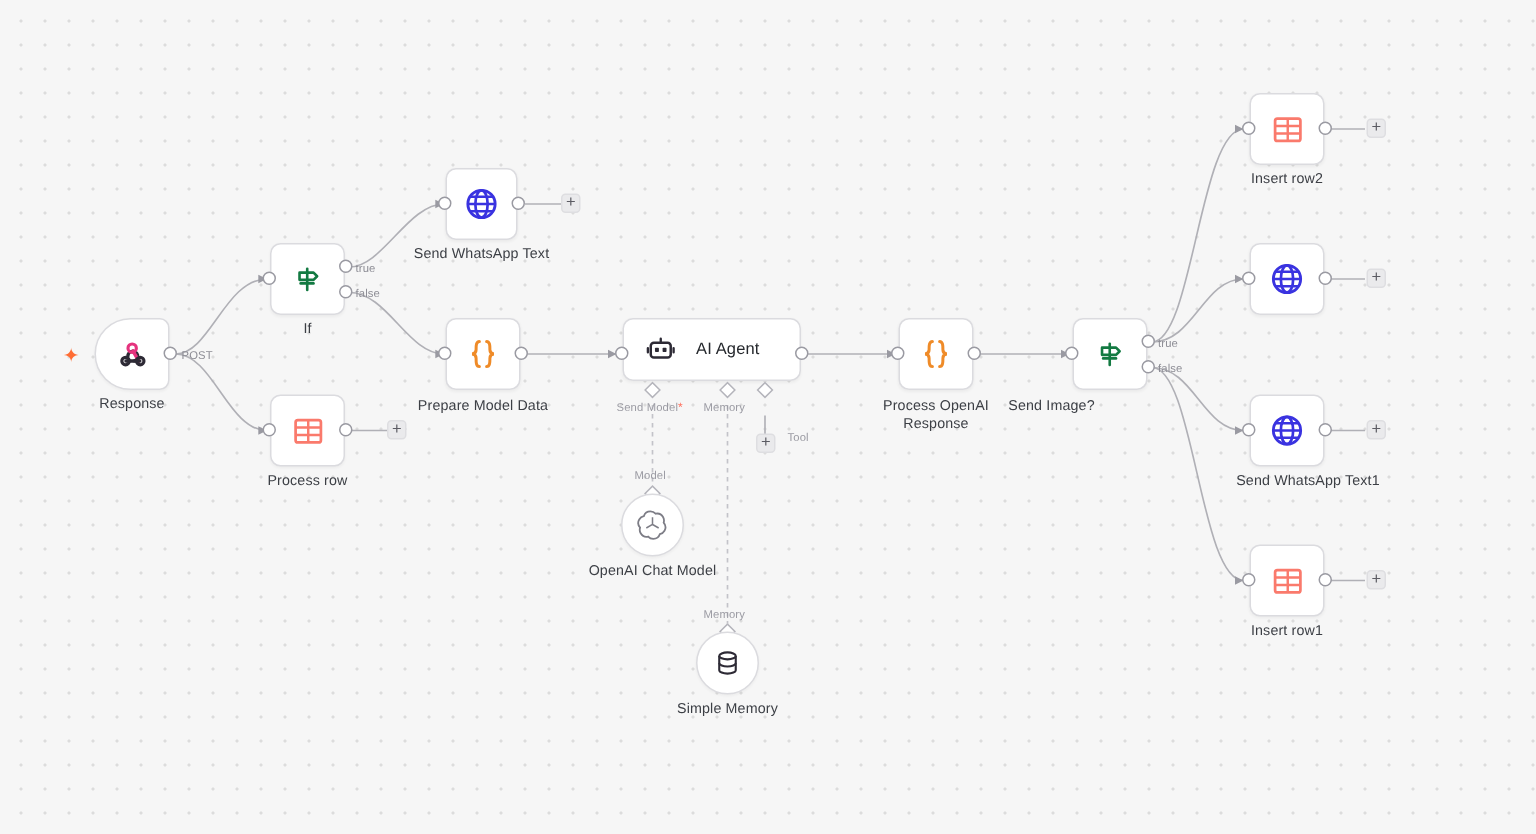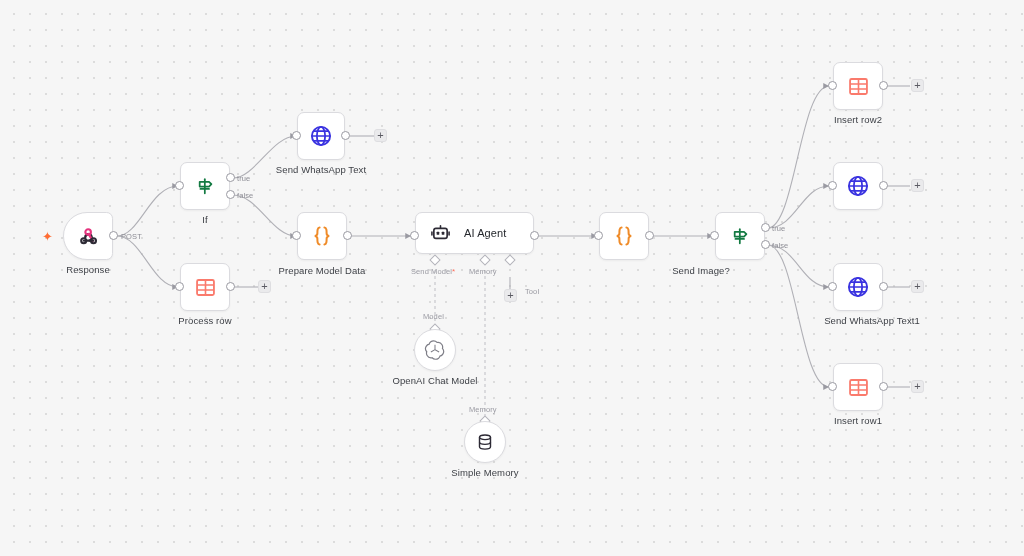--- a/index.html
+++ b/index.html
@@ -322,20 +322,22 @@
   <div class="node" style="left:599px;top:212px;width:50px;height:48px;">
     <span>
       <svg class="icon" width="24" height="24" viewBox="0 0 24 24">
         <path d="M9.6 3.6C7.2 3.6 7.4 7.2 7.4 9.2c0 1.8-1.2 2.6-2.6 2.8 1.4.2 2.6 1 2.6 2.8 0 2 -.2 5.6 2.2 5.6" fill="none" stroke="#ef8b28" stroke-width="2" stroke-linecap="round"></path>
         <path d="M14.4 3.6c2.4 0 2.2 3.6 2.2 5.6 0 1.8 1.2 2.6 2.6 2.8-1.4.2-2.6 1-2.6 2.8 0 2 .2 5.6-2.2 5.6" fill="none" stroke="#ef8b28" stroke-width="2" stroke-linecap="round"></path>
       </svg>
     </span>
   </div>
   <div class="ep" style="left:594px;top:231px;"></div>
   <div class="ep" style="left:645px;top:231px;"></div>
+  <div class="node-label" style="left:564px;top:265px;width:120px;">Process OpenAI
+Response</div>
 
   <div class="node" style="left:715px;top:212px;width:50px;height:48px;">
     <span>
       <svg class="icon" width="22" height="22" viewBox="0 0 24 24">
         <path d="M11.8 4.5v15.5" stroke="#137a42" stroke-width="1.9" stroke-linecap="round" fill="none"></path>
         <path d="M6.2 7.4h10.2l2.6 2.6-2.6 2.6H6.2z" stroke="#137a42" stroke-width="1.9" fill="none" stroke-linejoin="round"></path>
         <path d="M7.0 15.2h9.4" stroke="#137a42" stroke-width="1.9" stroke-linecap="round" fill="none"></path>
       </svg>
     </span>
   </div>

